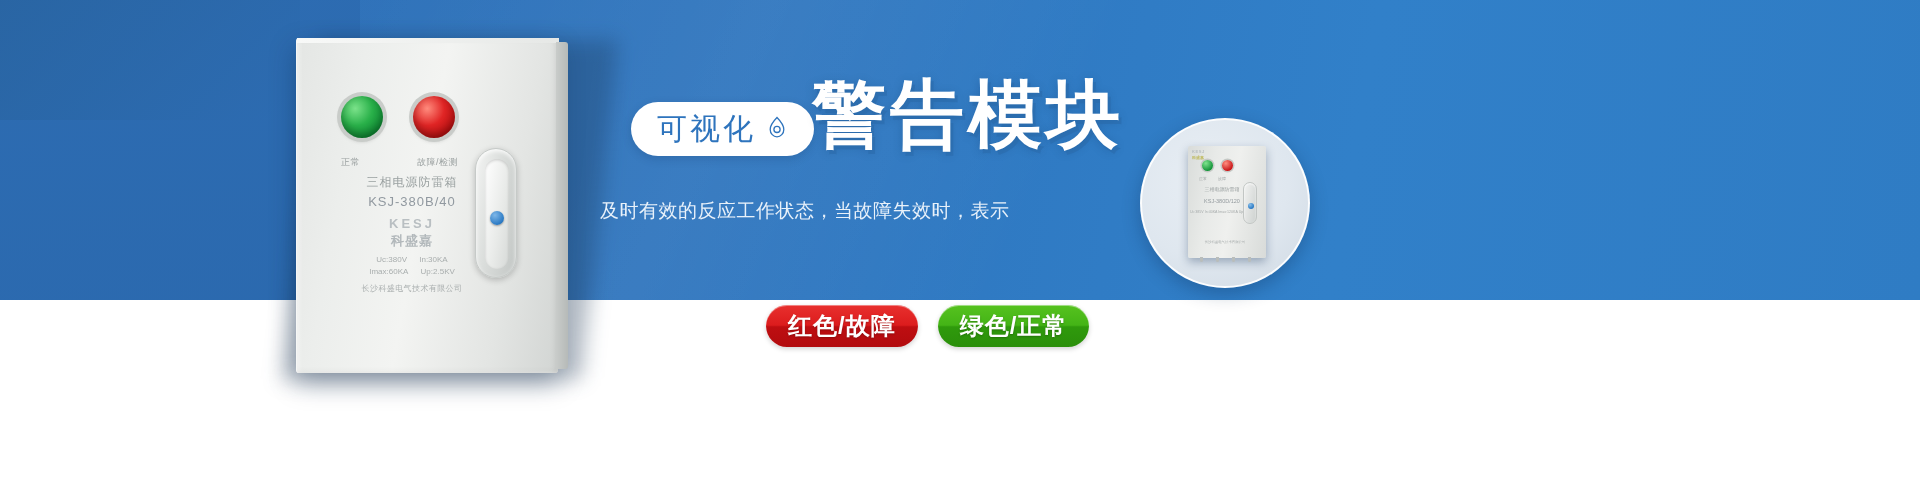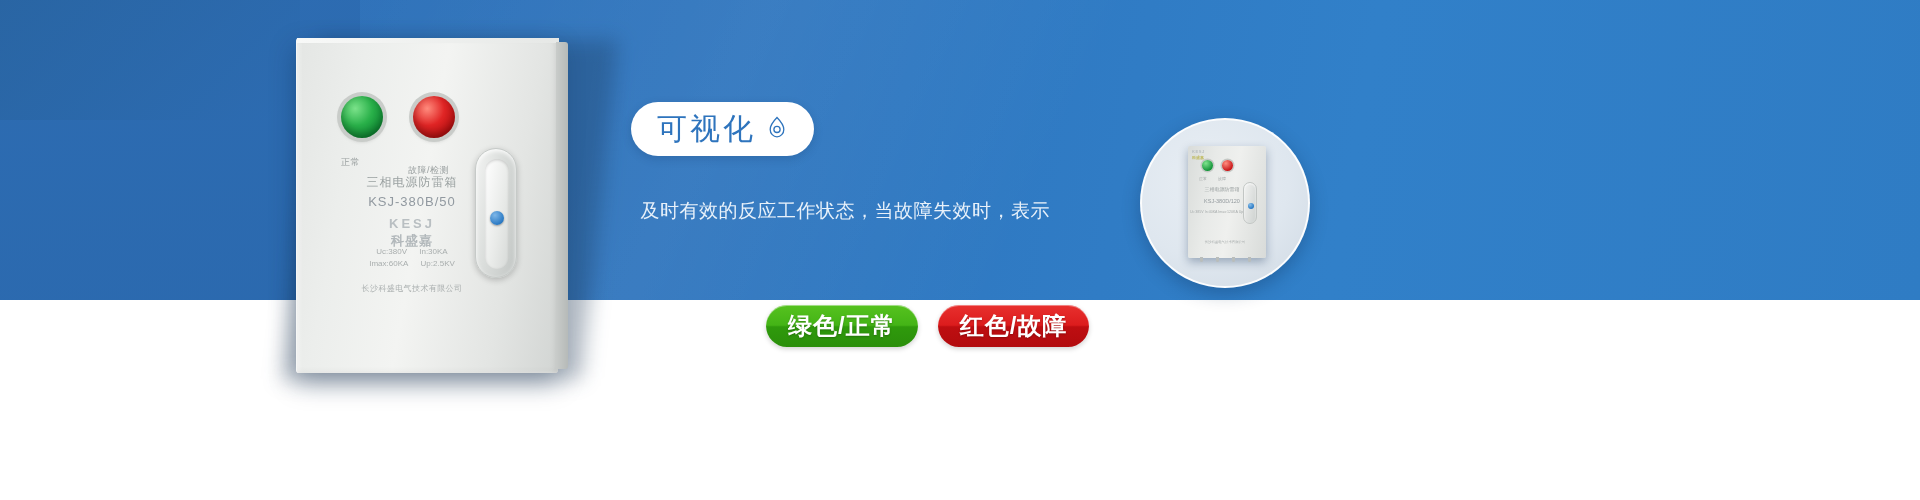--- a/index.html
+++ b/index.html
@@ -94,21 +94,21 @@
     box-shadow: 0 0 0 4px #c9ccc9, 0 2px 5px rgba(0,0,0,.35), inset 0 -4px 8px rgba(0,0,0,.3);
   }
   .lamp-label {
     position: absolute;
     font-size: 9px;
     color: #9aa0a0;
     letter-spacing: .5px;
     white-space: nowrap;
   }
   .lamp-label.l1 { left: 44px; top: 118px; }
-  .lamp-label.l2 { left: 111px; top: 118px; margin-top: 8px; }
+  .lamp-label.l2 { left: 120px; top: 118px; }
 
   .dev-title {
     position: absolute; left: 0; top: 136px; width: 230px;
     text-align: center;
     font-size: 12px; color: #9aa1a1; letter-spacing: 1px;
   }
   .dev-model {
     position: absolute; left: 0; top: 156px; width: 230px;
     text-align: center;
     font-size: 13px; color: #9199a0; letter-spacing: 1px;
@@ -117,21 +117,21 @@
     position: absolute; left: 0; top: 178px; width: 230px;
     text-align: center;
     font-size: 13px; color: #b9bfc2; letter-spacing: 3px; font-weight: bold;
   }
   .dev-brand-cn {
     position: absolute; left: 0; top: 194px; width: 230px;
     text-align: center;
     font-size: 13px; color: #b2b8bb; letter-spacing: 1px; font-weight: bold;
   }
   .dev-specs {
-    position: absolute; left: 0; top: 208px; width: 230px;
+    position: absolute; left: 0; top: 216px; width: 230px;
     text-align: center;
     font-size: 8px; color: #a9aeae; line-height: 1.5;
   }
   .dev-specs span { margin: 0 5px; }
   .dev-company {
     position: absolute; left: 0; top: 245px; width: 230px;
     text-align: center;
     font-size: 8px; color: #abb0b0; letter-spacing: .4px;
   }
   .dev-switch {
@@ -232,21 +232,21 @@
     letter-spacing: 4px;
     line-height: 1;
     text-shadow: 3px 4px 0 rgba(41,105,170,.55), 0 2px 10px rgba(15,55,100,.25);
     white-space: nowrap;
   }
 
   .subtitle {
     position: absolute;
     left: 600px; top: 196px;
     width: 450px;
-    text-align: right;
+    text-align: left;
     font-size: 19px;
     color: #e8f1fa;
     line-height: 1.55;
     letter-spacing: .5px;
   }
 
   .tagbar {
     position: absolute;
     left: 766px; top: 305px;
     display: flex;
@@ -290,21 +290,21 @@
   <div class="device-box">
     <div class="device-top-edge"></div>
 
     <div class="lamp lamp-green"></div>
     <div class="lamp lamp-red"></div>
 
     <div class="lamp-label l1">正常</div>
     <div class="lamp-label l2">故障/检测</div>
 
     <div class="dev-title">三相电源防雷箱</div>
-    <div class="dev-model">KSJ-380B/50</div>
+    <div class="dev-model">KSJ-380B/40</div>
     <div class="dev-brand-mark">KESJ</div>
     <div class="dev-brand-cn">科盛嘉</div>
     <div class="dev-specs">
       <div>
         <span>Uc:380V</span>
         <span>In:30KA</span>
       </div>
       <div>
         <span>Imax:60KA</span>
         <span>Up:2.5KV</span>
@@ -347,23 +347,24 @@
   <div class="pill-badge">
     <span class="pill-text">可视化</span>
     <span class="pill-icon">
       <svg viewBox="0 0 22 26" width="22" height="26" aria-hidden="true">
         <path d="M11 1.5 C15.4 6 17.8 9.8 17.8 13.4 C17.8 17.6 14.7 20.8 11 20.8 C7.3 20.8 4.2 17.6 4.2 13.4 C4.2 9.8 6.6 6 11 1.5 Z" fill="none" stroke="#2e74bd" stroke-width="1.3"></path>
         <circle cx="11" cy="13.4" r="3.1" fill="none" stroke="#2e74bd" stroke-width="1.3"></circle>
       </svg>
     </span>
   </div>
 
+  <div class="headline">警告模块</div>
 
   <div class="subtitle">
     <div>及时有效的反应工作状态，当故障失效时，表示</div>
   </div>
 
   <div class="tagbar">
+    <div class="tag tag-red">红色/故障</div>
     <div class="tag tag-green">绿色/正常</div>
-    <div class="tag tag-red">红色/故障</div>
   </div>
 
 </div>
 
 </body></html>

